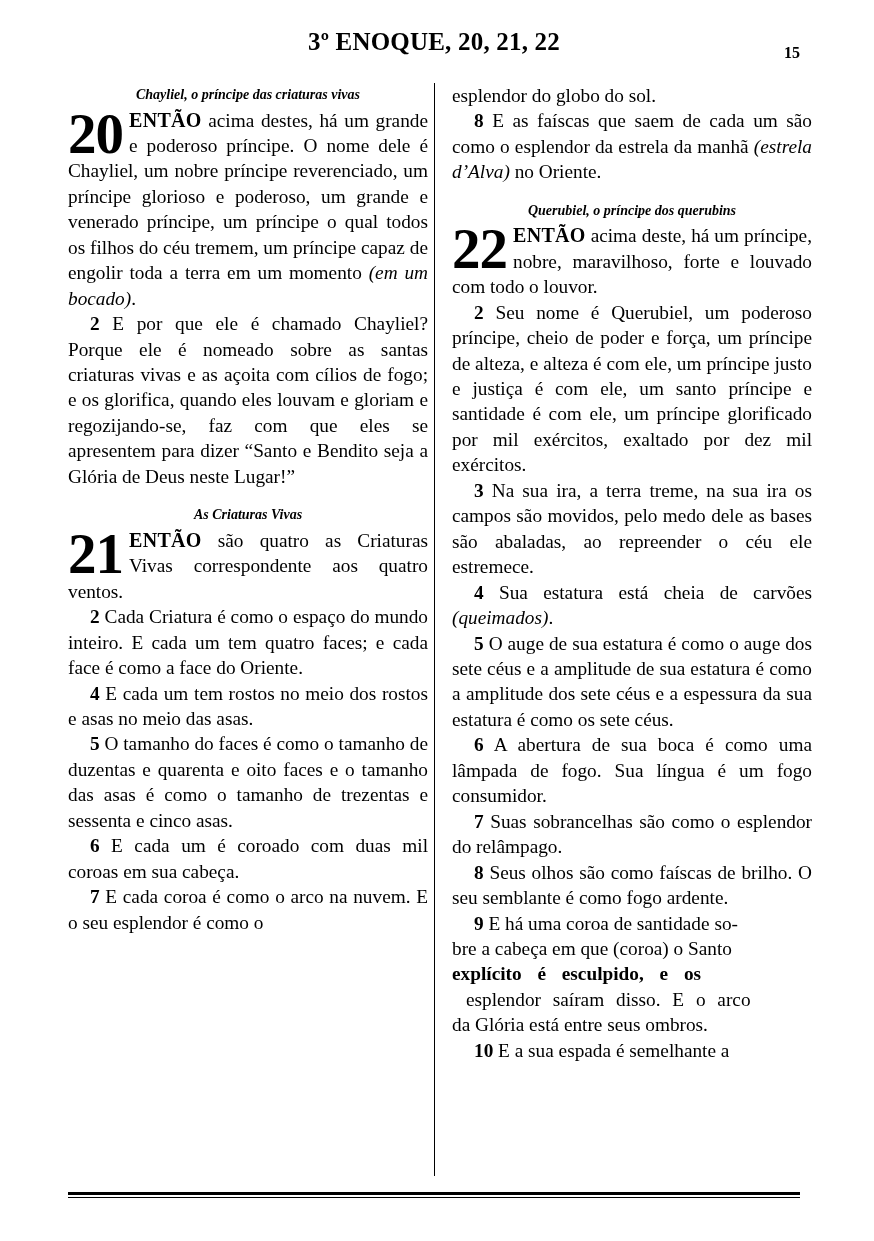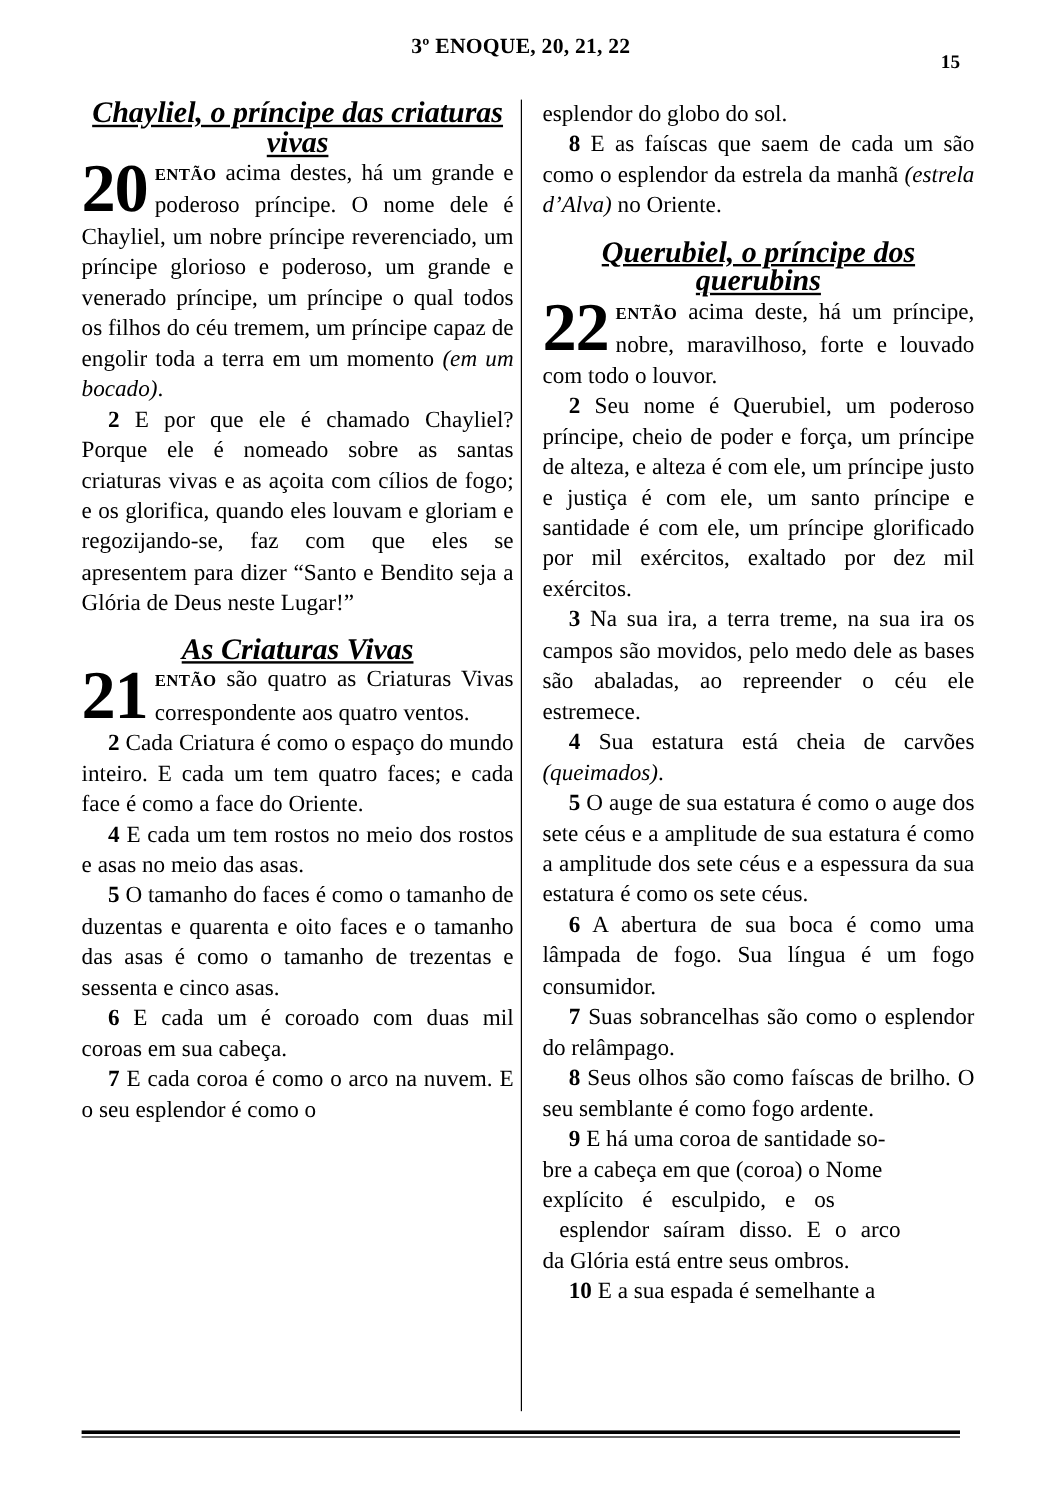--- a/index.html
+++ b/index.html
@@ -27,21 +27,21 @@
     left: 68px;
     width: 732px;
     height: 30px;
   }
   .running-head .rh-title {
     position: absolute;
     left: 0;
     width: 100%;
     text-align: center;
     font-weight: bold;
-    font-size: 18px;
+    font-size: 25px;
     letter-spacing: 0.2px;
     white-space: nowrap;
   }
   .running-head .rh-page {
     position: absolute;
     right: 0;
     top: 16px;
     font-weight: bold;
     font-size: 16px;
   }
@@ -77,42 +77,41 @@
     left: 366px;
     width: 1px;
     height: 1093px;
     background: #000000;
   }
 
   
   .sec-head {
     font-weight: bold;
     font-style: italic;
-    font-size: 25px;
+    font-size: 14px;
     line-height: 24.5px;
     text-align: center;
     margin: 0 0 0 0;
-    text-decoration: underline;
   }
   .sec-head.gap-before { margin-top: 14px; }
 
   
   p.v {
     margin: 0;
     text-indent: 22px;
   }
   p.v.first {
     text-indent: 0;
   }
   .vn {
     font-weight: bold;
   }
   .sc {
     font-weight: bold;
-    font-size: 14px;
+    font-size: 20px;
     letter-spacing: 0.3px;
   }
   i.gloss { font-style: italic; }
 
   
   .chap {
     position: relative;
     margin: 0;
   }
   .chap .dropcap {
@@ -124,21 +123,21 @@
     letter-spacing: -1px;
     font-family: "Liberation Serif", "DejaVu Serif", serif;
   }
   .chap p.flow {
     margin: 0;
     text-indent: 0;
   }
   .clearer { clear: both; }
 
   
-  .loose { word-spacing: 11px; }
+  .loose { word-spacing: 11px; font-weight: bold; }
   .loose2 { word-spacing: 7px; text-indent: 14px; }
 
   
   .bottom-rule {
     position: absolute;
     left: 68px;
     top: 1192px;
     width: 732px;
   }
   .bottom-rule .thick {
@@ -236,21 +235,21 @@
 
       <p class="v"><span class="vn">7</span>
         <span>Suas sobrancelhas são como o esplendor do relâmpago.</span></p>
 
       <p class="v"><span class="vn">8</span>
         <span>Seus olhos são como faíscas de brilho. O seu semblante é como fogo ardente.</span></p>
 
       <div>
         <p class="v" style="text-indent:22px; margin:0;"><span class="vn">9</span>
           <span>E há uma coroa de santidade so-</span></p>
-        <p style="margin:0; text-indent:0;">bre a cabeça em que (coroa) o Nome</p>
+        <p style="margin:0; text-indent:0;">bre a cabeça em que (coroa) o Santo</p>
         <p class="loose" style="margin:0; text-indent:0;">explícito é esculpido, e os</p>
         <p class="loose2" style="margin:0;">esplendor saíram disso. E o arco</p>
         <p style="margin:0; text-indent:0;">da Glória está entre seus ombros.</p>
       </div>
 
       <p class="v"><span class="vn">10</span>
         <span>E a sua espada é semelhante a</span></p>
 
     </div>
   </div>

